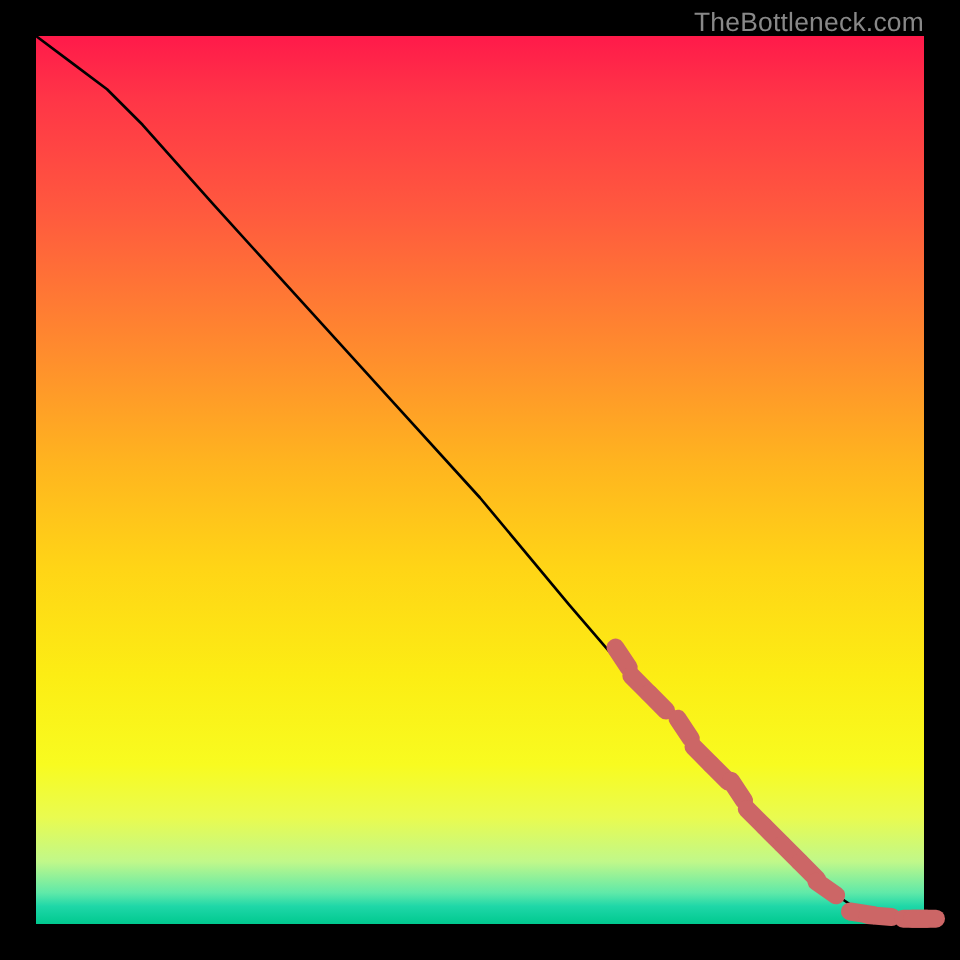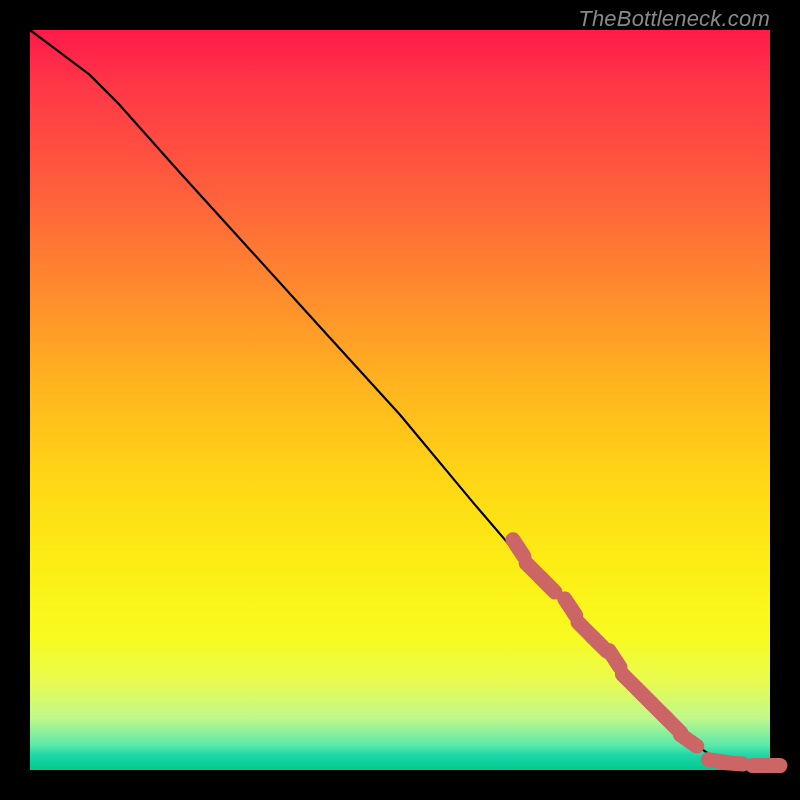--- a/index.html
+++ b/index.html
@@ -9,21 +9,20 @@
     height: 800px;
     background: #000000;
     overflow: hidden;
     font-family: Arial, Helvetica, sans-serif;
   }
   .stage {
     position: relative;
     width: 800px;
     height: 800px;
     background: #000000;
-    font-style: italic;
   }
   .plot-area {
     position: absolute;
     left: 30px;
     top: 30px;
     width: 740px;
     height: 740px;
     background: linear-gradient(to bottom,
       #ff1a4a 0%,
       #ff3547 7%,

